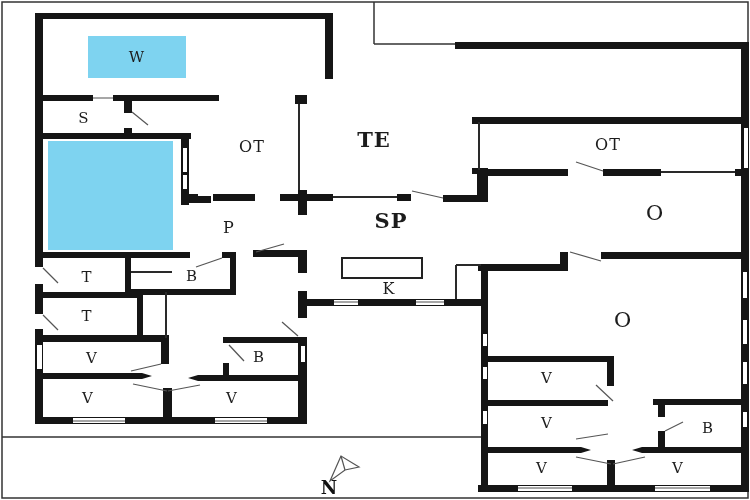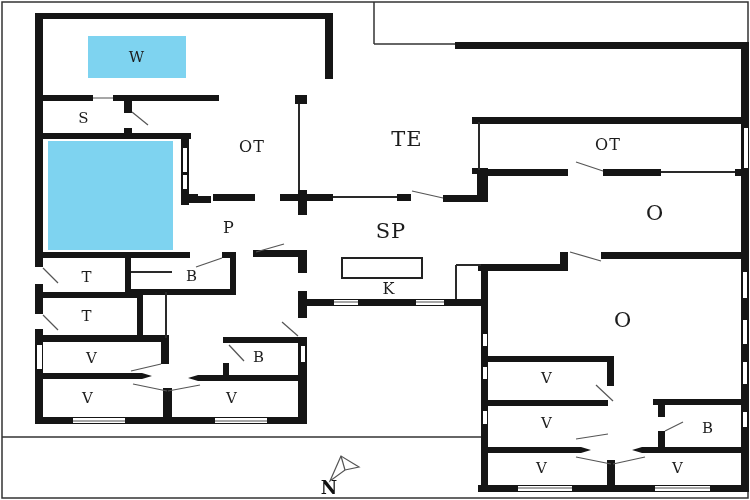--- a/index.html
+++ b/index.html
@@ -183,25 +183,25 @@
 
   <g stroke="#555" stroke-width="1.2" fill="#ffffff">
     <path d="M341,456 L330,481 L345,470 L359,467 Z"></path>
     <line x1="341" y1="456" x2="345" y2="470"></line>
   </g>
 </svg>
 
   <div class="room-label sm" style="left:137px;top:57px;">W</div>
   <div class="room-label sm" style="left:84px;top:118px;">S</div>
   <div class="room-label md" style="left:252px;top:147px;">OT</div>
-  <div class="room-label lg" style="left:407px;top:139px;">TE</div>
+  <div class="room-label lg" style="left:374px;top:139px;font-weight:bold;">TE</div>
   <div class="room-label md" style="left:608px;top:145px;">OT</div>
   <div class="room-label lg" style="left:655px;top:213px;">O</div>
   <div class="room-label md" style="left:229px;top:228px;">P</div>
-  <div class="room-label lg" style="left:391px;top:231px;">SP</div>
+  <div class="room-label lg" style="left:391px;top:220px;font-weight:bold;">SP</div>
   <div class="room-label md" style="left:389px;top:289px;">K</div>
   <div class="room-label sm" style="left:192px;top:276px;">B</div>
   <div class="room-label sm" style="left:87px;top:277px;">T</div>
   <div class="room-label sm" style="left:87px;top:316px;">T</div>
   <div class="room-label sm" style="left:92px;top:358px;">V</div>
   <div class="room-label sm" style="left:259px;top:357px;">B</div>
   <div class="room-label sm" style="left:88px;top:398px;">V</div>
   <div class="room-label sm" style="left:232px;top:398px;">V</div>
   <div class="room-label lg" style="left:623px;top:320px;">O</div>
   <div class="room-label sm" style="left:547px;top:378px;">V</div>

